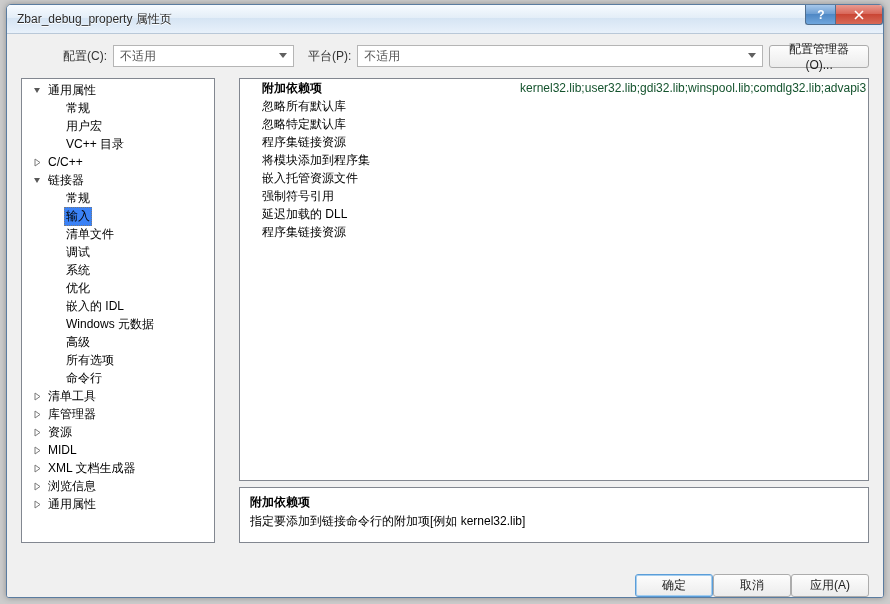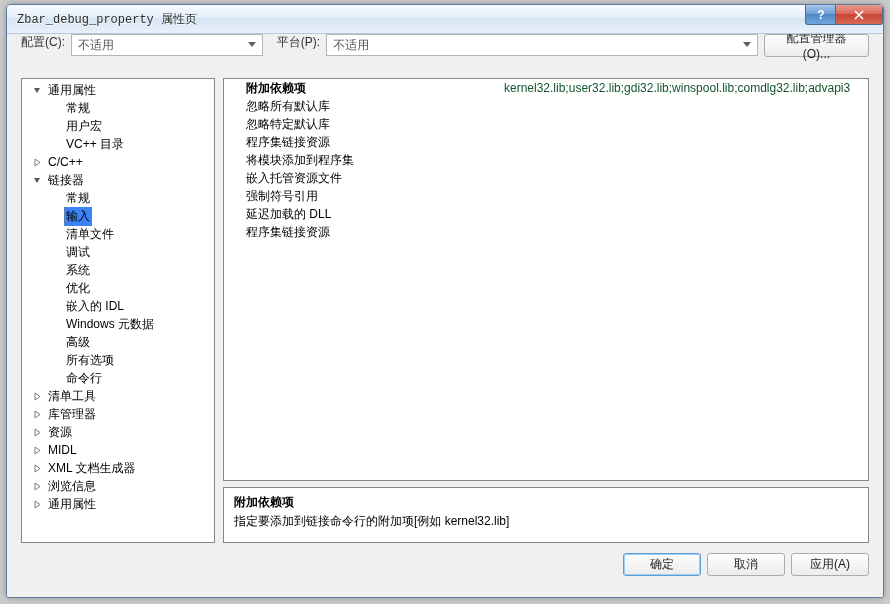--- a/index.html
+++ b/index.html
@@ -2,43 +2,43 @@
 <html><head>
 <meta charset="utf-8">
 <style>
   * { box-sizing: border-box; margin: 0; padding: 0; font-family: "Microsoft YaHei", Tahoma, Arial, sans-serif; font-size: 12px; }
   body { background: #cccccc; width: 890px; height: 604px; overflow: hidden; }
 
   .window { position: absolute; left: 6px; top: 4px; width: 878px; height: 594px; background: #ffffff; border: 1px solid #5a7ca0; border-radius: 5px 5px 3px 3px; box-shadow: 0 0 6px rgba(0,0,0,0.3); display: flex; flex-direction: column; overflow: hidden; }
 
   
   .titlebar { height: 29px; background: linear-gradient(#f7fbff, #e4eef8 45%, #d5e4f3 46%, #e8f1fb); display: flex; align-items: center; padding: 0 0 0 10px; border-bottom: 1px solid #b9c8d8; position: relative; }
-  .titlebar-title { color: #2b2b2b; text-shadow: 0 1px 0 #fff; font-family: Liberation Mono, monospace; }
+  .titlebar-title { color: #2b2b2b; text-shadow: 0 1px 0 #fff; }
   .title-controls { position: absolute; right: 0; top: 0; display: flex; height: 20px; }
   .title-btn { width: 30px; height: 20px; border: 1px solid #4f6e8f; border-top: none; display: flex; align-items: center; justify-content: center; color: #fff; }
   .title-help { background: linear-gradient(#a6c7ea, #6fa0d4 45%, #4d86c3 46%, #6fa6dd); border-radius: 0 0 0 3px; border-right: none; }
   .title-close { width: 48px; background: linear-gradient(#e99a90, #d9695b 45%, #c84332 46%, #d86a58); border-radius: 0 0 3px 0; }
   .title-help svg, .title-close svg { width: 12px; height: 12px; }
 
   
   .client { flex: 1; background: #f0f0f0; display: flex; flex-direction: column; padding: 0; }
 
   
-  .cfgbar { height: 44px; display: flex; align-items: flex-start; padding: 0 14px; gap: 6px; }
+  .cfgbar { height: 44px; display: flex; align-items: center; padding: 0 14px; gap: 6px; margin-left: 42px; }
   .lbl { color: #333; white-space: nowrap; }
   .combo { height: 22px; border: 1px solid #b5b5b5; background: #fff; display: flex; align-items: center; padding: 0 6px; color: #555; position: relative; }
   .combo .arrow { position: absolute; right: 2px; top: 2px; width: 16px; height: 16px; display: flex; align-items: center; justify-content: center; }
   .combo .arrow svg { width: 8px; height: 6px; }
   .combo.config { width: 192px; }
   .combo.platform { width: 432px; }
   .btn { height: 23px; border: 1px solid #acacac; background: linear-gradient(#fdfdfd, #ececec); border-radius: 3px; padding: 0 10px; display: inline-flex; align-items: center; color: #222; cursor: default; }
   .btn.mgr { margin-left: auto; padding: 0 8px; }
 
   
-  .split { flex: 1; display: flex; padding: 0 14px 10px 14px; gap: 8px; min-height: 0; }
+  .split { flex: 1; display: flex; padding: 0 14px 10px 14px; gap: 24px; min-height: 0; }
 
   
   .tree-wrap { width: 194px; border: 1px solid #828790; background: #fff; display: flex; position: relative; }
   .tree { flex: 1; overflow-y: auto; overflow-x: hidden; padding: 2px 0 2px 2px; color: #000; }
   .tree::-webkit-scrollbar { width: 17px; }
   .tree::-webkit-scrollbar-track { background: #f0f0f0; border-left: 1px solid #e3e3e3; }
   .tree::-webkit-scrollbar-thumb { background: #cdcdcd; border: 1px solid #b5b5b5; border-radius: 2px; }
   .tree::-webkit-scrollbar-button { height: 17px; background: #f0f0f0; border: 1px solid #d4d4d4; }
   .node { display: flex; align-items: center; height: 18px; padding-right: 4px; white-space: nowrap; }
   .ind { display: inline-block; }
@@ -53,21 +53,21 @@
   .grow { display: flex; align-items: center; height: 18px; padding-left: 22px; }
   .gname { width: 258px; color: #000; flex-shrink: 0; }
   .gval { color: #14532d; white-space: nowrap; overflow: hidden; }
   .grow.bold .gname { font-weight: bold; }
 
   .desc { border: 1px solid #828790; background: #fff; padding: 6px 10px 10px 10px; height: 56px; }
   .desc-title { font-weight: bold; color: #000; margin-bottom: 2px; }
   .desc-text { color: #000; }
 
   
-  .bottom { height: 44px; display: flex; align-items: flex-start; justify-content: flex-end; padding: 0 14px; gap: 6px; }
+  .bottom { height: 44px; display: flex; align-items: flex-end; justify-content: flex-end; padding: 0 14px; }
   .btn.main { width: 78px; justify-content: center; }
   .btn.default { border-color: #5b9dd8; box-shadow: 0 0 0 1px #a3cdef inset; }
   .watermark { position: absolute; right: 18px; bottom: 6px; color: #dcdcdc; font-size: 11px; letter-spacing: 1px; pointer-events: none; }
 </style>
 </head>
 <body>
 
 <div class="window">
 
   <div class="titlebar">

